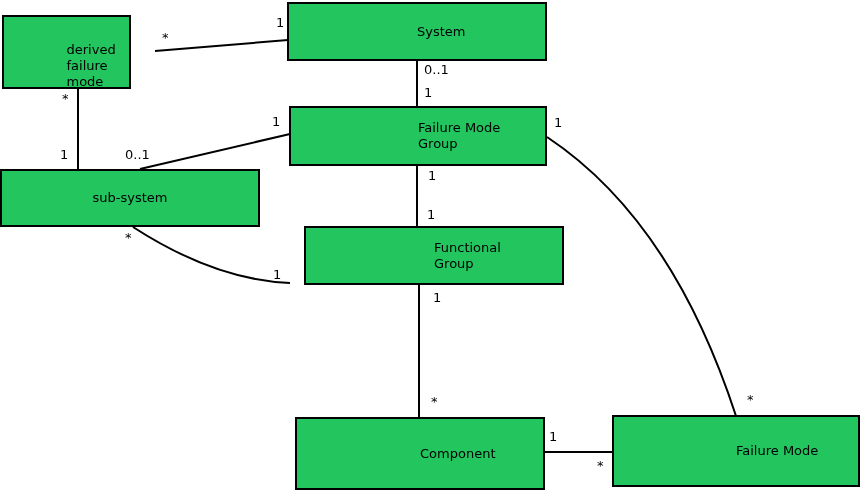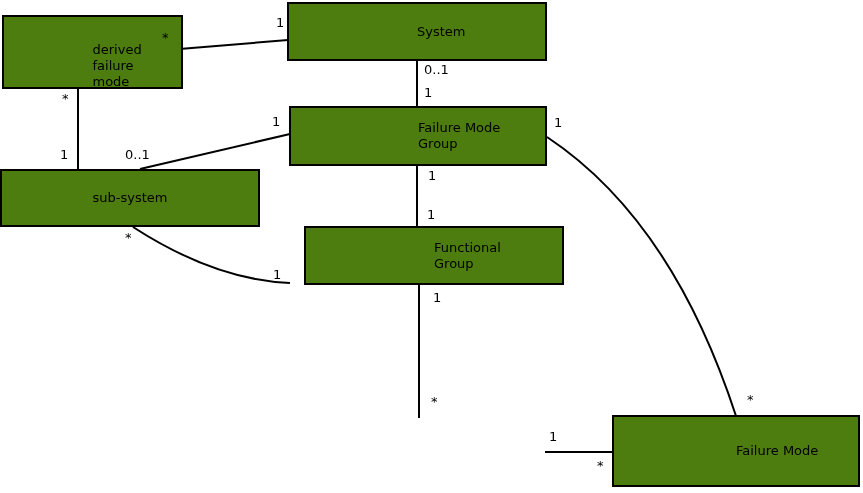--- a/index.html
+++ b/index.html
@@ -22,21 +22,21 @@
     height: 493px;
   }
   #wires line, #wires path {
     stroke: #000000;
     stroke-width: 2;
     fill: none;
   }
   .node {
     position: absolute;
     box-sizing: border-box;
-    background: #4d7c0f;
+    background: #22c55e;
     border: 2px solid #000000;
   }
   .node .lbl {
     position: absolute;
     font-size: 13px;
     line-height: 16px;
     color: #000000;
     white-space: pre-line;
   }
   .lbl-center-start {          
@@ -55,21 +55,21 @@
     top: 25px;
   }
   .mult {
     position: absolute;
     font-size: 13px;
     line-height: 13px;
     color: #000000;
     white-space: nowrap;
   }
   
-  #node-dfm        { left: 2px;   top: 15px;  width: 181px; height: 74px; padding-left: 46px; }
+  #node-dfm        { left: 2px;   top: 15px;  width: 129px; height: 74px; padding-left: 46px; }
   #node-system     { left: 287px; top: 2px;   width: 260px; height: 59px; }
   #node-fmg        { left: 289px; top: 106px; width: 258px; height: 60px; }
   #node-subsystem  { left: 0px;   top: 169px; width: 260px; height: 58px; }
   #node-fg         { left: 304px; top: 226px; width: 260px; height: 59px; }
   #node-component  { left: 295px; top: 417px; width: 250px; height: 73px; }
   #node-fm         { left: 612px; top: 415px; width: 248px; height: 72px; }
   
   #m-r0-from { left: 162px; top: 31px;  }
   #m-r0-to   { left: 276px; top: 16px;  }
   #m-r1-from { left: 60px;  top: 148px; }
@@ -123,20 +123,23 @@
 
   <div class="node" id="node-subsystem">
     <span class="lbl lbl-centered">sub-system</span>
   </div>
 
   <div class="node" id="node-fg">
     <span class="lbl lbl-center-start">Functional
 Group</span>
   </div>
 
+  <div class="node" id="node-component">
+    <span class="lbl lbl-center-start">Component</span>
+  </div>
 
   <div class="node" id="node-fm">
     <span class="lbl lbl-center-start">Failure Mode</span>
   </div>
 
   <span class="mult" id="m-r0-from">*</span>
   <span class="mult" id="m-r0-to">1</span>
   <span class="mult" id="m-r1-from">1</span>
   <span class="mult" id="m-r1-to">*</span>
   <span class="mult" id="m-r2-from">0..1</span>

